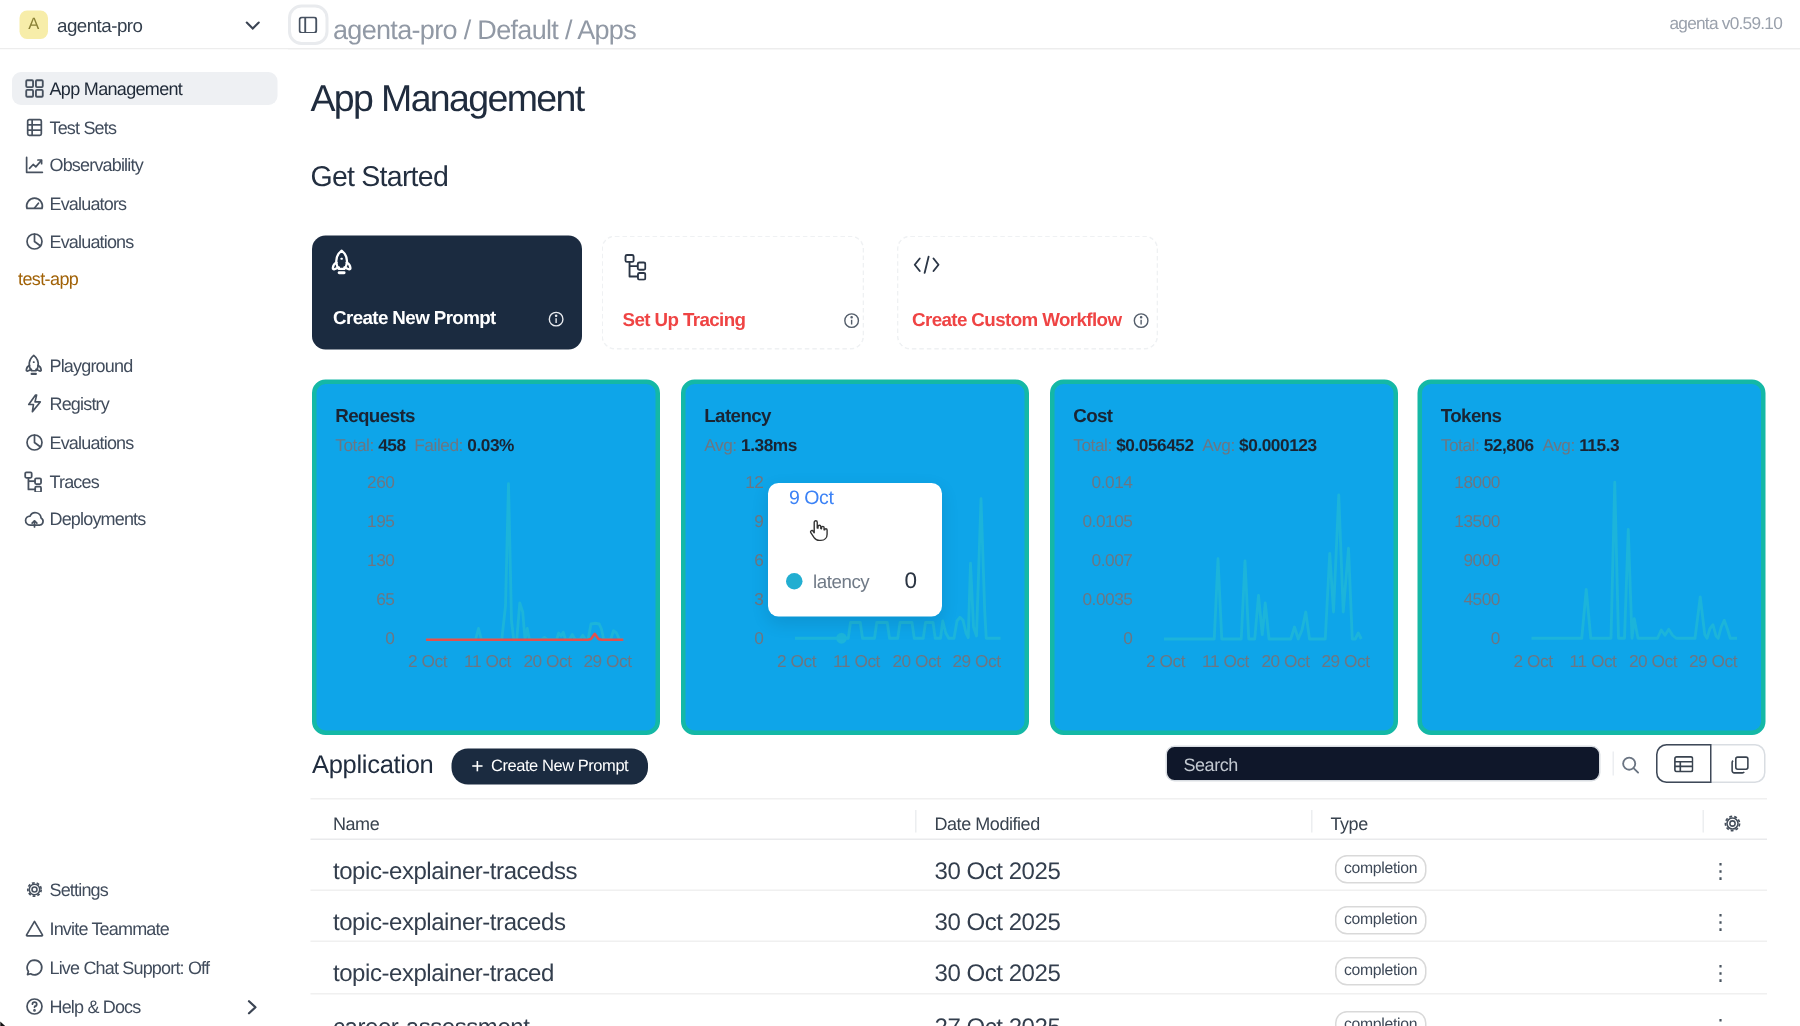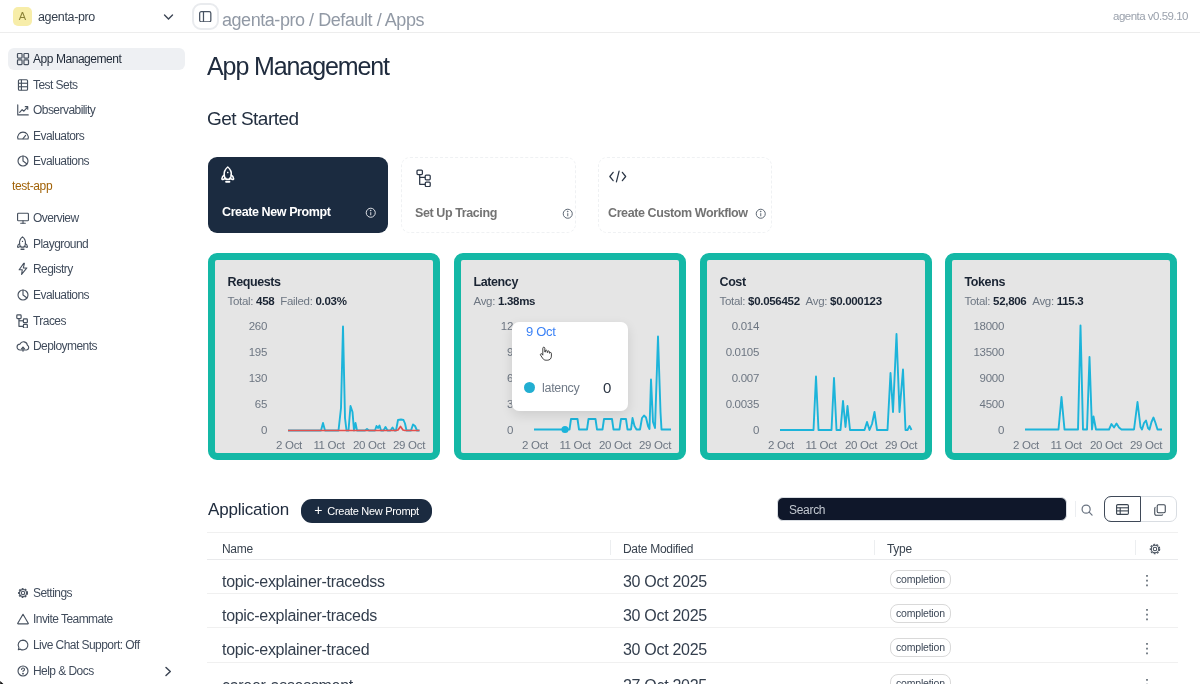--- a/index.html
+++ b/index.html
@@ -16,24 +16,24 @@
 .version{position:absolute;right:12px;top:10px;font-size:11.5px;letter-spacing:-0.5px;color:#9aa1ac}
 .sidebar{position:absolute;left:0;top:33px;width:192px;height:651px;background:#fff}
 .sitem{position:absolute;left:8px;width:177px;height:22px;display:flex;align-items:center;font-size:12px;letter-spacing:-0.55px;color:#414c5c}
 .sitem .ic{width:14px;margin-left:8px;margin-right:3px;flex:0 0 14px}
 .sitem.sel{background:#eef0f3;border-radius:6px;color:#1f2937;letter-spacing:-0.45px}
 .slabel{position:absolute;left:12px;font-size:12px;letter-spacing:-0.4px;color:#a16207}
 .h1{position:absolute;left:207px;top:52px;font-size:25px;font-weight:400;letter-spacing:-1.1px;color:#202c3e}
 .h2{position:absolute;left:207px;top:108px;font-size:19px;font-weight:400;letter-spacing:-0.5px;color:#232f40}
 .gcard{position:absolute;top:157px;height:76px;border-radius:9px;background:#fff;border:1px dashed #eff1f3}
 .gcard.dark{background:#1b2b40;border:none;color:#fff}
-.gtitle{position:absolute;left:14px;top:48px;font-size:12.5px;font-weight:bold;letter-spacing:-0.4px;color:#737373;white-space:nowrap}
+.gtitle{position:absolute;left:14px;top:48px;font-size:12.5px;font-weight:bold;letter-spacing:-0.4px;color:#ef4444;white-space:nowrap}
 .gcard.dark .gtitle{color:#fff}
 .ginfo{position:absolute;top:49.5px}
-.ccard{position:absolute;top:253px;width:232px;height:207px;background:#e5e5e5;border:7px solid #14b8a6;border-radius:9px}
+.ccard{position:absolute;top:253px;width:232px;height:237px;background:#0ea5e9;border:3px solid #14b8a6;border-radius:9px}
 .apph{position:absolute;left:208px;top:500px;font-size:17px;font-weight:400;letter-spacing:-0.2px;color:#202c3e}
 .newbtn{position:absolute;left:301px;top:499px;width:131px;height:24px;background:#1b2b40;border-radius:11px;color:#fff;font-size:11px;letter-spacing:-0.3px;display:flex;align-items:center;justify-content:center;gap:5px}
 .search{position:absolute;left:777px;top:497px;width:290px;height:24px;border:1px solid #d9dde2;border-radius:6px;background:#0f172a}
 .search .ph{position:absolute;left:11px;top:5px;font-size:12px;letter-spacing:-0.3px;color:#c2c8d0}
 .seg{position:absolute;left:1104px;top:496px;width:73px;height:26px;border:1px solid #d9dde2;border-radius:7px;background:#fff}
 .seg .sel{position:absolute;left:-1px;top:-1px;width:37px;height:26px;border:1.3px solid #3f4958;border-radius:7px 0 0 7px}
 .tbl{position:absolute;left:207px;top:532px;width:971px}
 .trow{position:absolute;left:0;width:971px;border-bottom:1px solid #f0f0f0}
 .cell{position:absolute;font-size:16px;letter-spacing:-0.3px;color:#333e4d;white-space:nowrap}
 .tag{position:absolute;border:1px solid #d9d9d9;border-radius:8px;background:#fff;font-size:10.5px;letter-spacing:-0.2px;color:#3d4857;height:19px;line-height:17px;padding:0 5px}
@@ -98,29 +98,20 @@
         </svg>
       </span>Evaluators</div>
 <div class="sitem " style="top:117px"><span class="ic">
         <svg width="14" height="14" viewBox="0 0 16 16">
           <g fill="none" stroke="#47515f" stroke-width="1.3" stroke-linecap="round">
             <circle cx="8" cy="8" r="5.7"></circle>
             <path d="M8 2.3 V8 L12.6 11.4"></path>
           </g>
         </svg>
       </span>Evaluations</div>
-<div class="sitem " style="top:174px"><span class="ic">
-        <svg width="14" height="14" viewBox="0 0 16 16">
-          <g fill="none" stroke="#47515f" stroke-width="1.3" stroke-linecap="round">
-            <rect x="1.8" y="2.6" width="12.4" height="8.6" rx="1"></rect>
-            <line x1="5.4" y1="14" x2="10.6" y2="14"></line>
-            <line x1="8" y1="11.2" x2="8" y2="14"></line>
-          </g>
-        </svg>
-      </span>Overview</div>
 <div class="sitem " style="top:200px"><span class="ic">
         <svg width="13" height="15.6" viewBox="0 0 30 36">
           <g fill="none" stroke="#47515f" stroke-width="2.6" stroke-linecap="round" stroke-linejoin="round">
             <path d="M15,2 C20,6 22.5,12 21.8,18 C21.5,20.8 20.3,23.6 18.5,25.8 L11.5,25.8 C9.7,23.6 8.5,20.8 8.2,18 C7.5,12 10,6 15,2 Z"></path>
             <rect x="13.6" y="11.2" width="2.8" height="2.8" rx="0.7" fill="#47515f" stroke="none"></rect>
             <path d="M8.6,17.5 C5.8,18.8 3.9,21.4 3.6,24.6 C3.5,25.9 4.5,26.6 5.7,26.1 L11.5,23.7"></path>
             <path d="M21.4,17.5 C24.2,18.8 26.1,21.4 26.4,24.6 C26.5,25.9 25.5,26.6 24.3,26.1 L18.5,23.7"></path>
             <path d="M11.8,30.6 H18.2" stroke-width="3.4"></path>
           </g>
         </svg>

